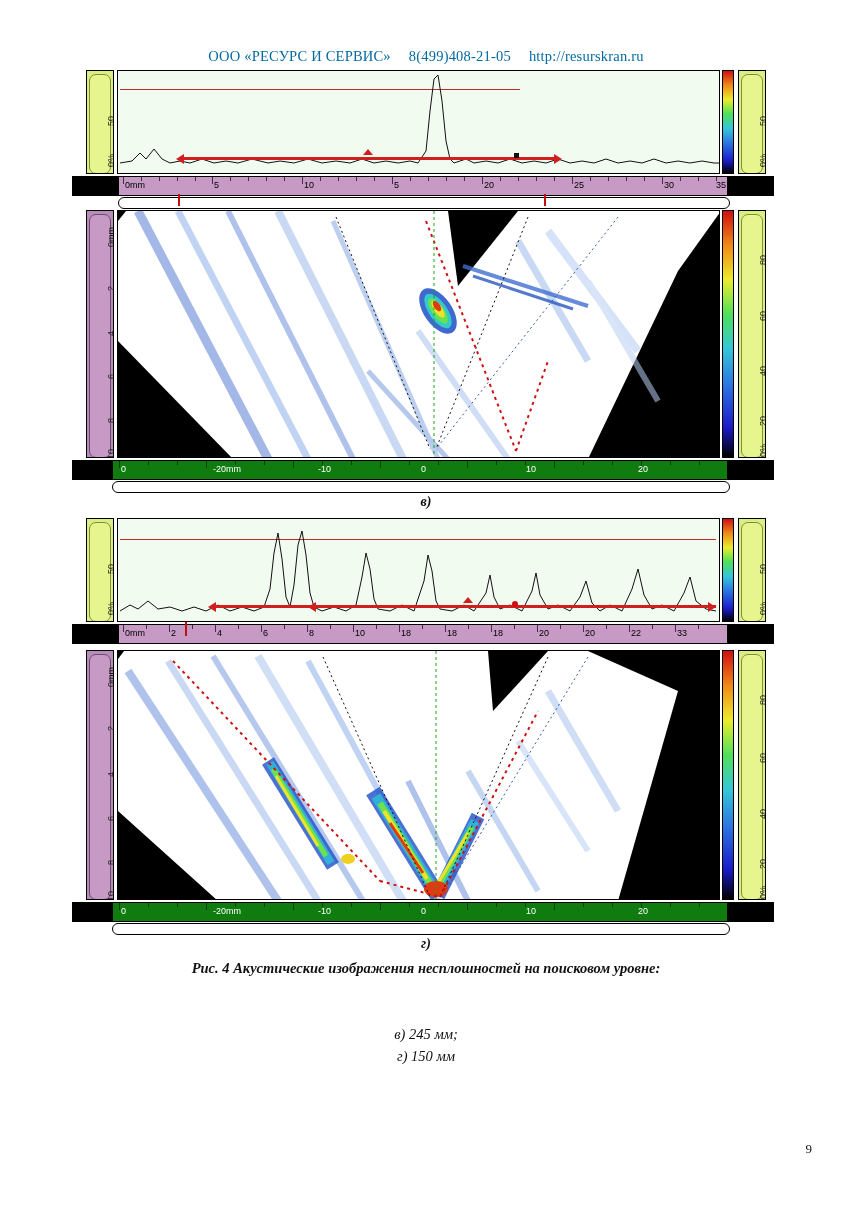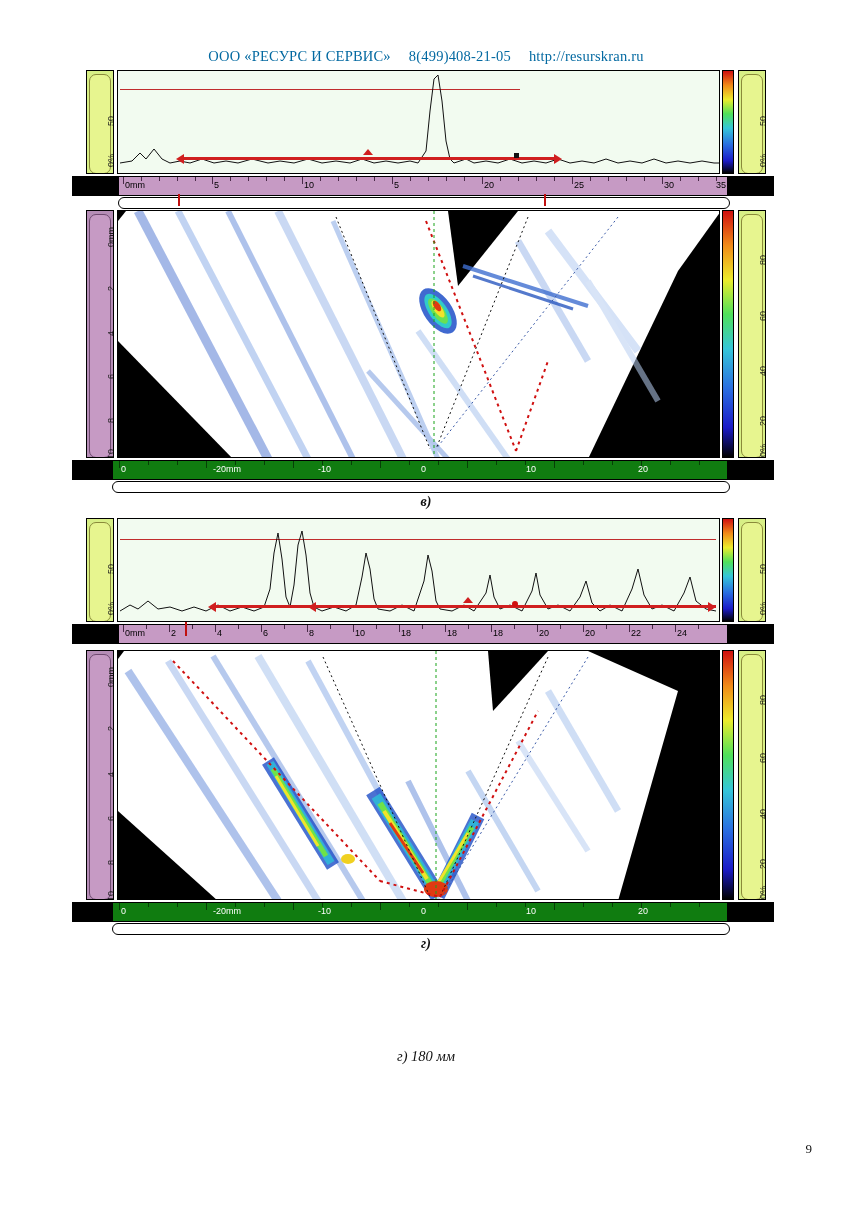--- a/index.html
+++ b/index.html
@@ -344,21 +344,21 @@
     <span class="num" style="left:98px;">4</span>
     <span class="num" style="left:144px;">6</span>
     <span class="num" style="left:190px;">8</span>
     <span class="num" style="left:236px;">10</span>
     <span class="num" style="left:282px;">18</span>
     <span class="num" style="left:328px;">18</span>
     <span class="num" style="left:374px;">18</span>
     <span class="num" style="left:420px;">20</span>
     <span class="num" style="left:466px;">20</span>
     <span class="num" style="left:512px;">22</span>
-    <span class="num" style="left:558px;">24</span>
+    <span class="num" style="left:558px;">33</span>
   </div>
   <div class="blackbar" style="left:728px;top:624px;width:46px;height:20px;"></div>
   <div style="position:absolute;left:185px;top:622px;width:2px;height:14px;background:#c01010;"></div>
 
   <div class="gauge purple" style="left:86px;top:650px;width:28px;height:250px;">
     <div class="cap" style="top:3px;height:244px;border:1px solid #6f4a70;background:#c69ac4;"></div>
     <span class="lbl" style="left:19px;top:36px;">0mm</span>
     <span class="lbl" style="left:19px;top:80px;">2</span>
     <span class="lbl" style="left:19px;top:126px;">4</span>
     <span class="lbl" style="left:19px;top:170px;">6</span>
@@ -458,16 +458,18 @@
     <span class="num" style="left:205px;">-10</span>
     <span class="num" style="left:308px;">0</span>
     <span class="num" style="left:413px;">10</span>
     <span class="num" style="left:525px;">20</span>
   </div>
   <div class="blackbar" style="left:728px;top:902px;width:46px;height:20px;"></div>
   <div class="whitecap" style="left:112px;top:923px;width:616px;height:10px;border:1px solid #000;"></div>
 
   <div class="caption" style="left:0;top:936px;width:852px;">г)</div>
 
-  <div class="fig-item" style="top:1048px;">г) 180 мм</div>
+  <div class="fig-title" style="top:960px;">Рис. 4 Акустические изображения несплошностей на поисковом уровне:</div>
+  <div class="fig-item" style="top:1026px;">в) 245 мм;</div>
+  <div class="fig-item" style="top:1048px;">г) 150 мм</div>
 
   <div class="pagenum">9</div>
 </div>
 
 </body></html>

